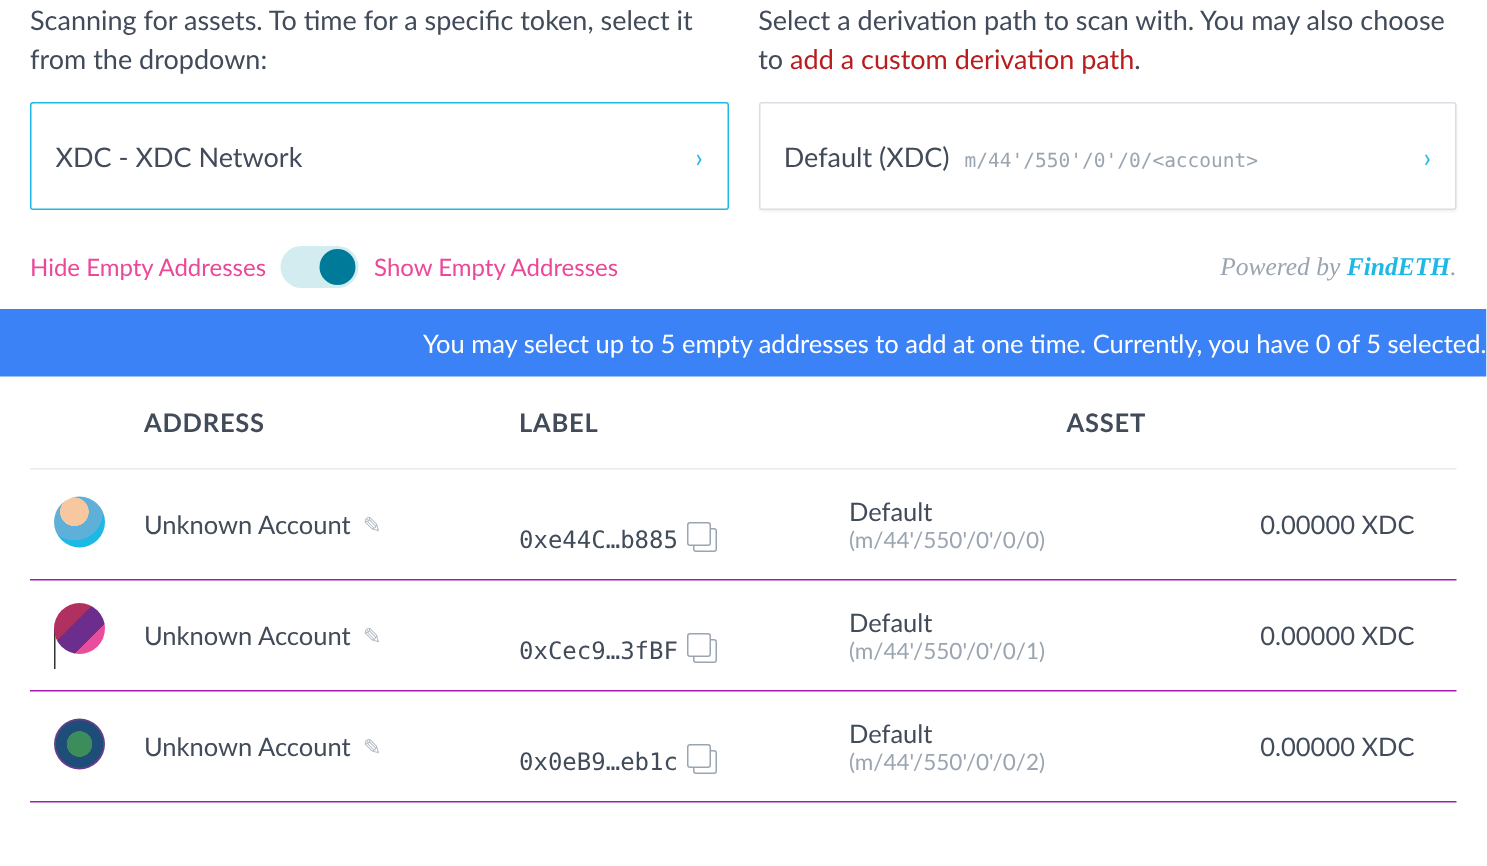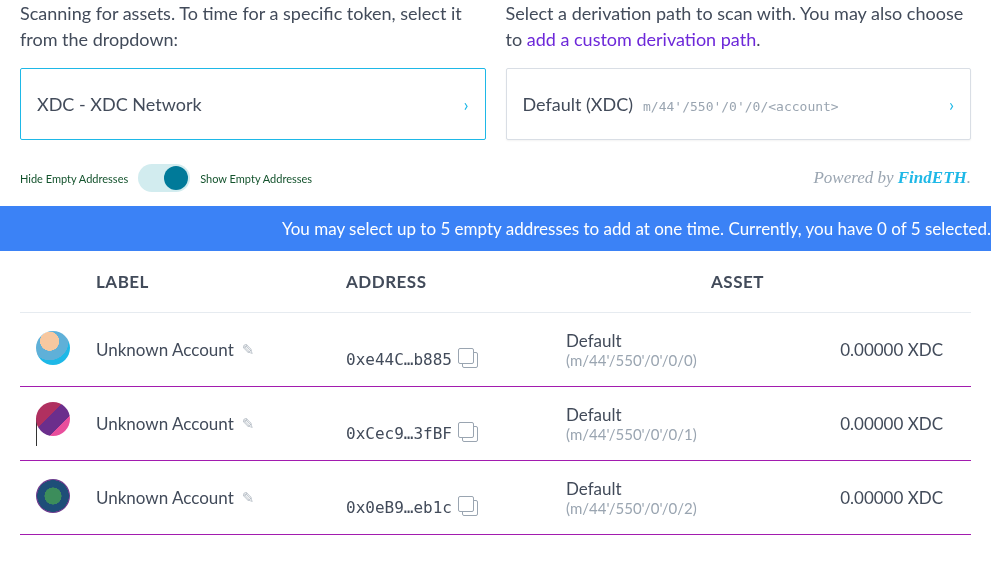--- a/index.html
+++ b/index.html
@@ -23,21 +23,21 @@
     flex-direction: column;
   }
   .top-desc {
     font-size: 18px;
     line-height: 1.45;
     color: #424B5A;
     margin-bottom: 16px;
     min-height: 52px;
   }
   .link {
-    color: #6d28d9;
+    color: #b91c1c;
     cursor: pointer;
   }
   .select-box {
     border: 1px solid #1EB8E7;
     background: #fff;
     height: 72px;
     display: flex;
     align-items: center;
     justify-content: space-between;
     padding: 0 16px;
@@ -69,22 +69,22 @@
   .mid-row {
     display: flex;
     align-items: center;
     justify-content: space-between;
     margin: 18px 0 14px 0;
   }
   .toggle-wrap {
     display: flex;
     align-items: center;
     gap: 10px;
-    font-size: 11px;
-    color: #14532d;
+    font-size: 16px;
+    color: #ec4899;
   }
   .toggle {
     width: 52px;
     height: 28px;
     background: #D2ECEF;
     border-radius: 14px;
     position: relative;
     cursor: pointer;
   }
   .toggle .knob {
@@ -241,22 +241,22 @@
   <div class="powered">
     <span>Powered by </span><span class="findeth">FindETH</span><span>.</span>
   </div>
 </div>
 
 <div class="banner">You may select up to 5 empty addresses to add at one time. Currently, you have 0 of 5 selected.</div>
 
 <div class="table">
   <div class="thead">
     <div></div>
+    <div>ADDRESS</div>
     <div>LABEL</div>
-    <div>ADDRESS</div>
     <div class="asset-cell">ASSET</div>
   </div>
 
   <div class="trow">
     <div><span class="avatar av0"></span></div>
     <div class="label-cell">
       <span>Unknown Account</span>
       <span class="pencil">✎</span>
     </div>
     <div class="addr-cell">

